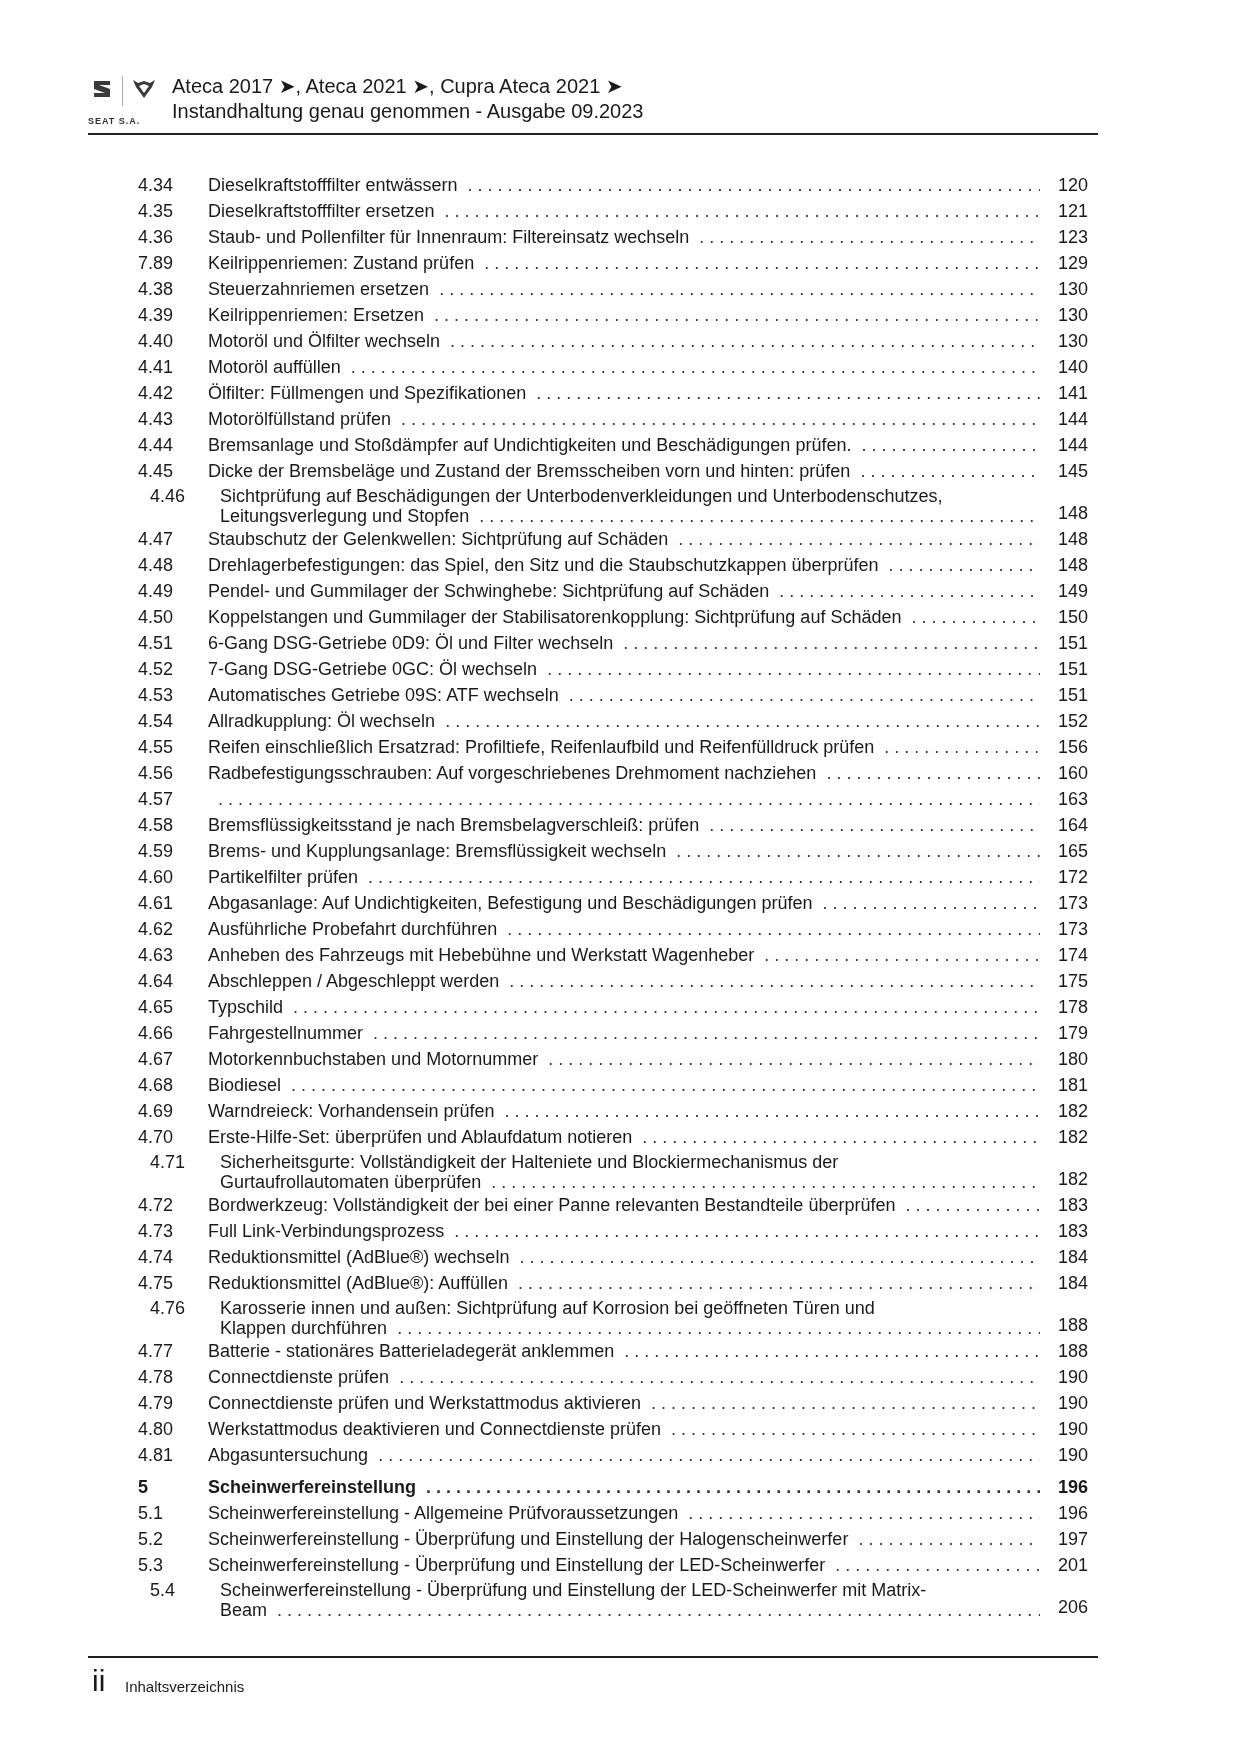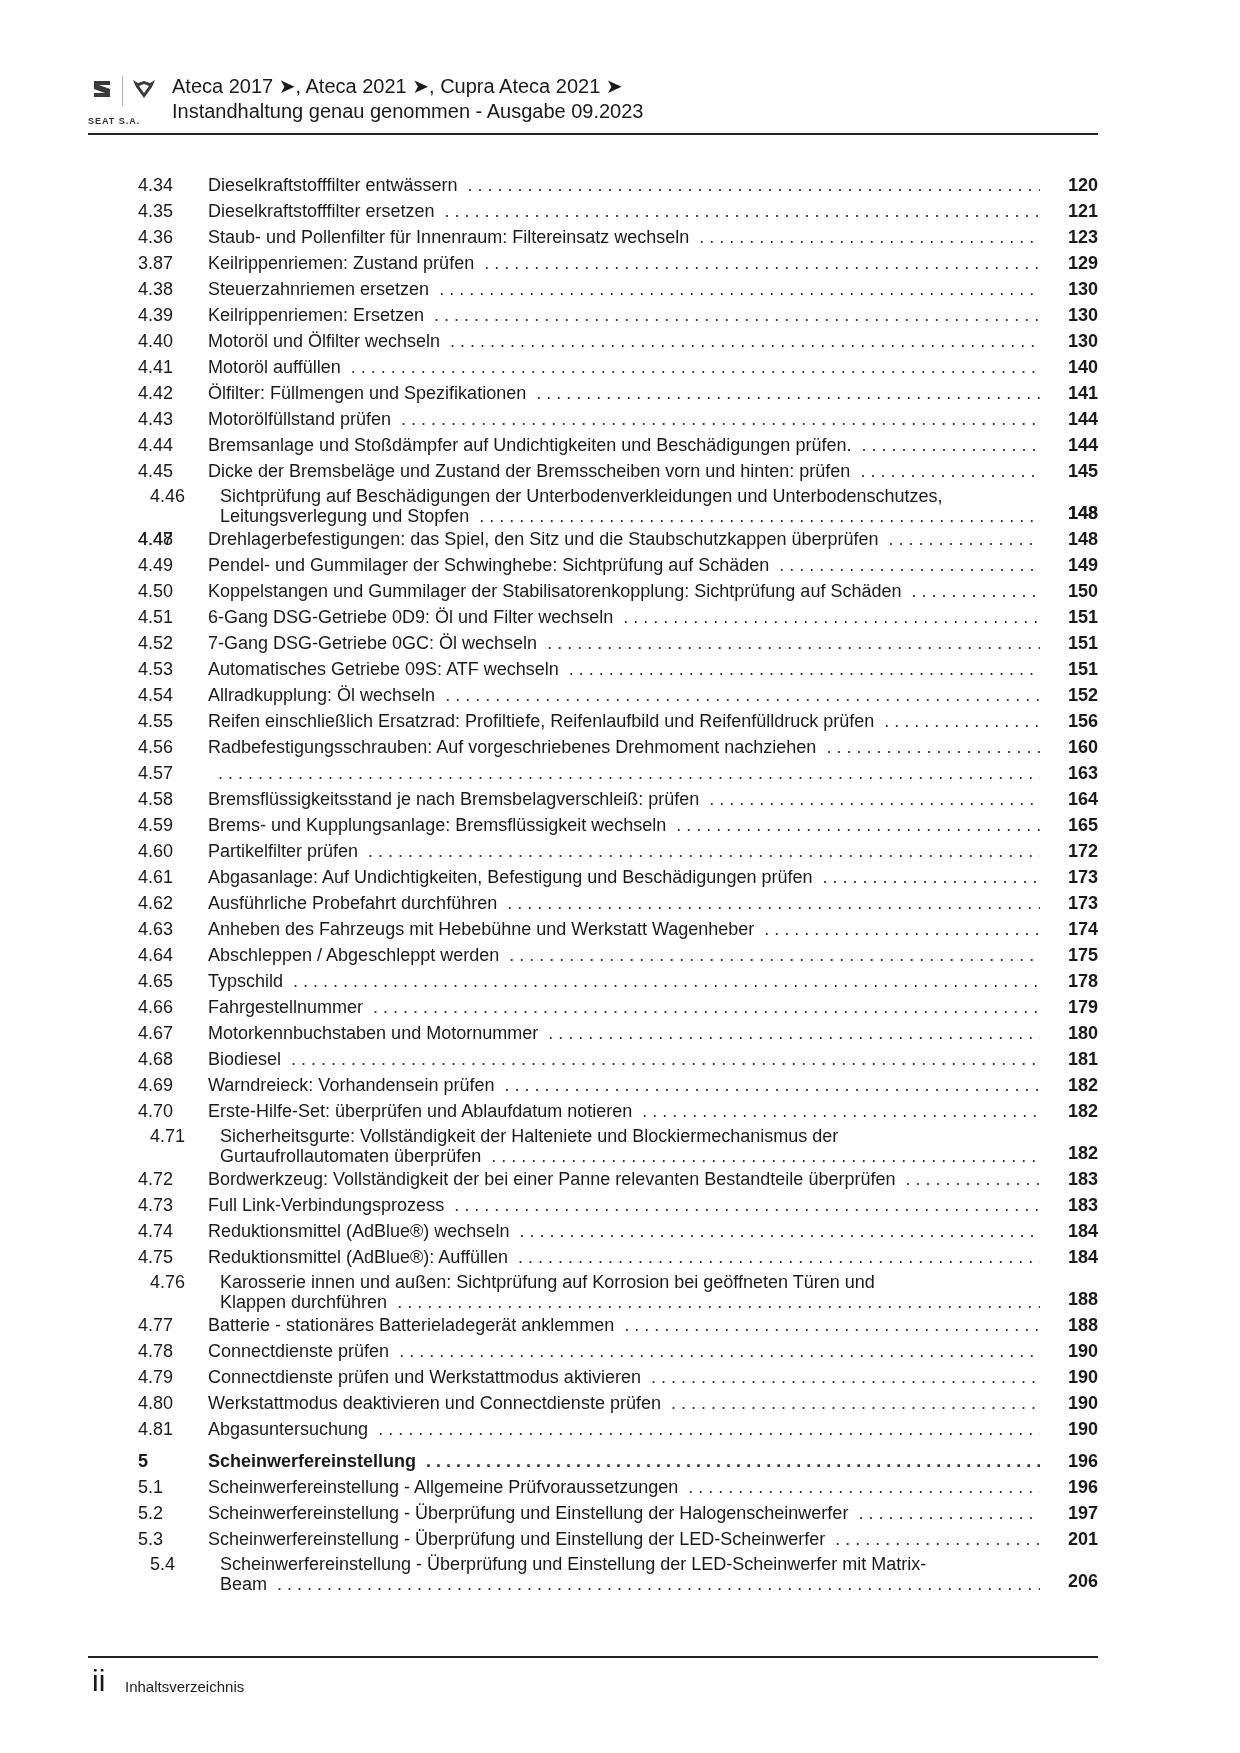--- a/index.html
+++ b/index.html
@@ -20,21 +20,21 @@
     }
     .title-line1 { position: absolute; left: 84px; top: 2px; font-size: 20px; white-space: nowrap; }
     .title-line2 { position: absolute; left: 84px; top: 28px; font-size: 20px; white-space: nowrap; text-align: center; }
     .header-rule {
       position: absolute; left: 88px; top: 133px; width: 1010px; height: 2px; background: #222;
     }
     .toc { position: absolute; left: 138px; top: 172px; width: 960px; }
     .entry { position: relative; font-size: 18px; line-height: 26px; }
     .entry .num { position: absolute; left: 0; top: 0; width: 70px; }
     .entry .body { margin-left: 70px; margin-right: 50px; position: relative; }
-    .entry .page { position: absolute; right: 0; bottom: 0; width: 50px; text-align: right; font-weight: bold; }
+    .entry .page { position: absolute; right: 0; bottom: 0; width: 50px; text-align: center; }
     .entry .line { display: flex; align-items: baseline; }
     .entry .text { white-space: nowrap; text-align: center; }
     .entry .dots {
       flex: 1; overflow: hidden; white-space: nowrap; margin-left: 10px; margin-right: 8px;
       letter-spacing: 5.5px; color: #333;
     }
     .entry .dots::before {
       content: ". . . . . . . . . . . . . . . . . . . . . . . . . . . . . . . . . . . . . . . . . . . . . . . . . . . . . . . . . . . . . . . . . . . . . . . . . . . . . . . . . . . . . . . . . . . . . . . . . . . . . . .";
       letter-spacing: 0;
     }
@@ -98,21 +98,21 @@
       <span class="num">4.36</span>
       <div class="body">
         <div class="line">
           <span class="text">Staub- und Pollenfilter für Innenraum: Filtereinsatz wechseln</span>
           <span class="dots"></span>
         </div>
       </div>
       <span class="page">123</span>
     </div>
     <div class="entry">
-      <span class="num">3.87</span>
+      <span class="num">7.89</span>
       <div class="body">
         <div class="line">
           <span class="text">Keilrippenriemen: Zustand prüfen</span>
           <span class="dots"></span>
         </div>
       </div>
       <span class="page">129</span>
     </div>
     <div class="entry">
       <span class="num">4.38</span>
@@ -200,20 +200,26 @@
         <div class="first">Sichtprüfung auf Beschädigungen der Unterbodenverkleidungen und Unterbodenschutzes,</div>
         <div class="line">
           <span class="text">Leitungsverlegung und Stopfen</span>
           <span class="dots"></span>
         </div>
       </div>
       <span class="page">148</span>
     </div>
     <div class="entry">
       <span class="num">4.47</span>
+      <div class="body">
+        <div class="line">
+          <span class="text">Staubschutz der Gelenkwellen: Sichtprüfung auf Schäden</span>
+          <span class="dots"></span>
+        </div>
+      </div>
       <span class="page">148</span>
     </div>
     <div class="entry">
       <span class="num">4.48</span>
       <div class="body">
         <div class="line">
           <span class="text">Drehlagerbefestigungen: das Spiel, den Sitz und die Staubschutzkappen überprüfen</span>
           <span class="dots"></span>
         </div>
       </div>

